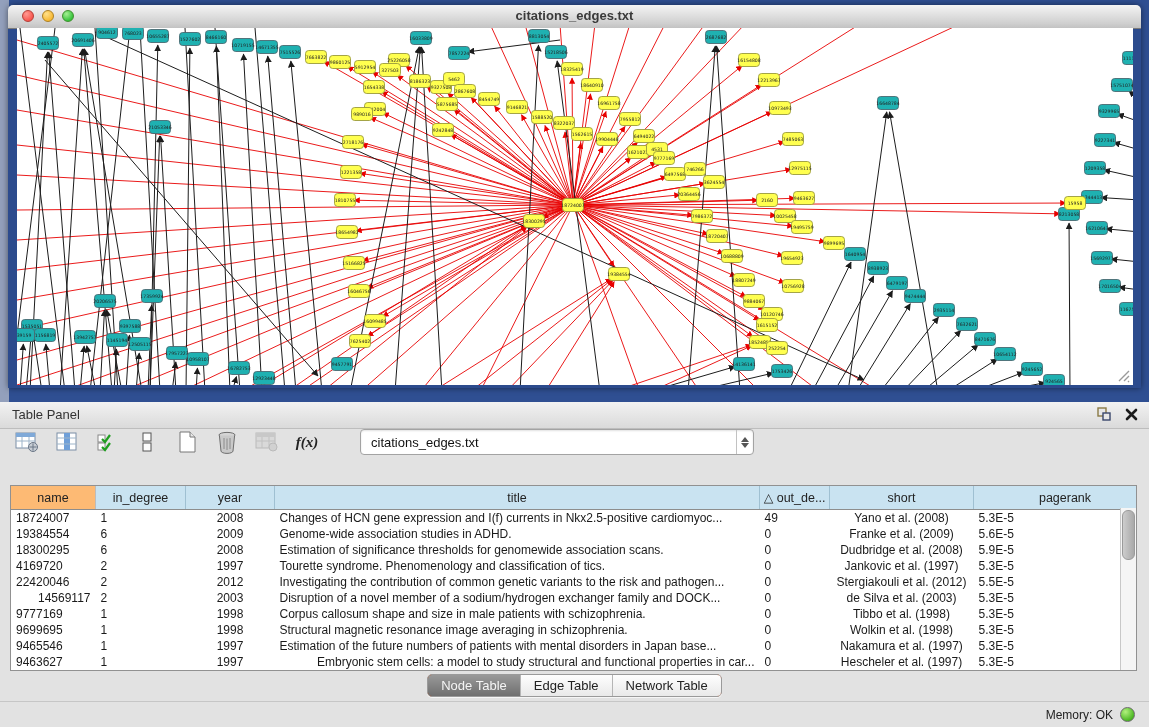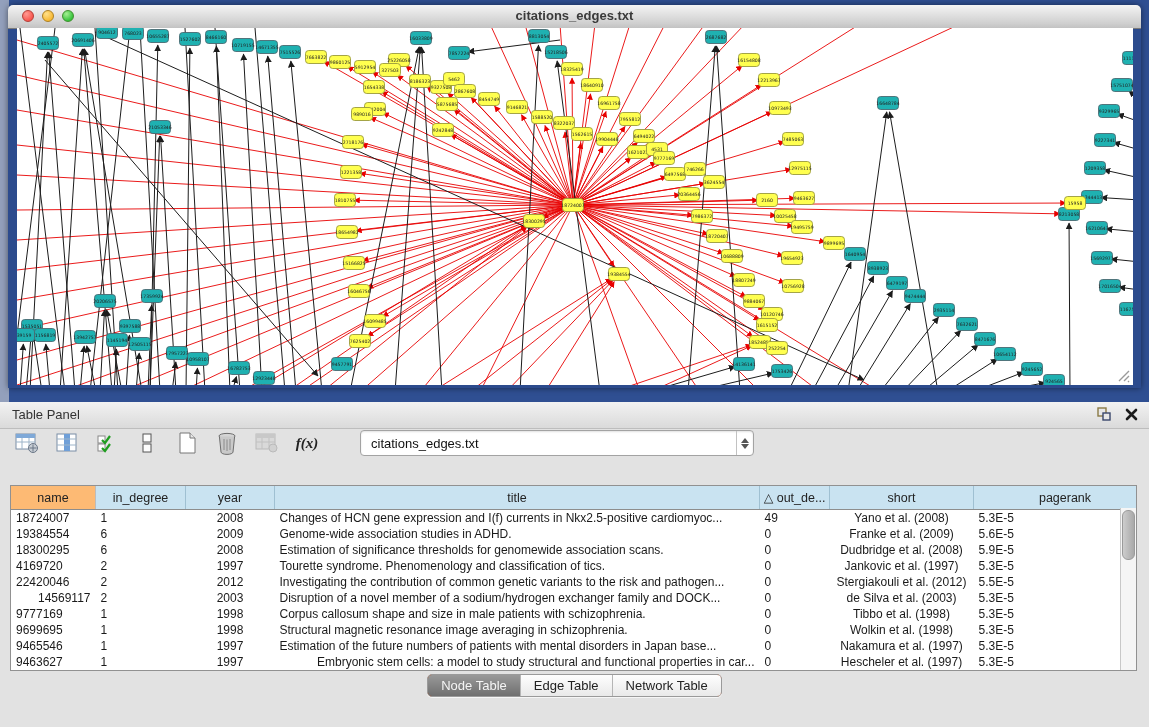--- a/index.html
+++ b/index.html
@@ -25,21 +25,21 @@
   .er{stroke:#e80000;stroke-width:.9;}
   .ek{stroke:#1c1c1c;stroke-width:1;}
   #grip{position:absolute;right:2px;bottom:2px;}
   
   #table-panel{position:absolute;left:0;top:402px;width:1149px;height:325px;background:#e2e2e2;}
   #panel-header{position:relative;height:26px;background:linear-gradient(#f2f2f2,#dadada);
       border-bottom:1px solid #bdbdbd;}
   #panel-title{position:absolute;left:12px;top:5px;font-size:13px;color:#333;}
   #panel-icons{position:absolute;right:10px;top:4px;display:flex;gap:12px;align-items:center;}
   
-  #toolbar{position:absolute;left:14px;top:28px;height:40px;display:flex;gap:14px;}
+  #toolbar{position:absolute;left:14px;top:20px;height:40px;display:flex;align-items:center;gap:14px;}
   .tool{width:26px;height:26px;display:flex;align-items:center;justify-content:center;}
   .fx{font-family:"Liberation Serif",serif;font-style:italic;font-weight:bold;font-size:15px;color:#222;}
   #combo{margin-left:26px;width:392px;height:24px;background:#fff;border:1px solid #a3a3a3;
       border-radius:4px;display:flex;align-items:center;box-shadow:inset 0 1px 2px rgba(0,0,0,.12);}
   #combo .val{flex:1;padding-left:10px;font-size:13px;color:#111;}
   #combo .stepper{width:16px;height:100%;border-left:1px solid #c2c2c2;display:flex;flex-direction:column;
       align-items:center;justify-content:center;gap:1px;}
   .tri-up{width:0;height:0;border-left:4px solid transparent;border-right:4px solid transparent;border-bottom:5px solid #555;}
   .tri-dn{width:0;height:0;border-left:4px solid transparent;border-right:4px solid transparent;border-top:5px solid #555;}
   
@@ -945,14 +945,18 @@
     </div>
 
     <div id="tabbar">
       <div id="tabs">
           <div class="tab active">Node Table</div>
           <div class="tab">Edge Table</div>
           <div class="tab">Network Table</div>
         </div>
     </div>
 
+    <div id="statusbar">
+      <span id="mem-label">Memory: OK</span>
+      <span id="mem-dot"></span>
+    </div>
   </div>
 </div>
 
 </body></html>

